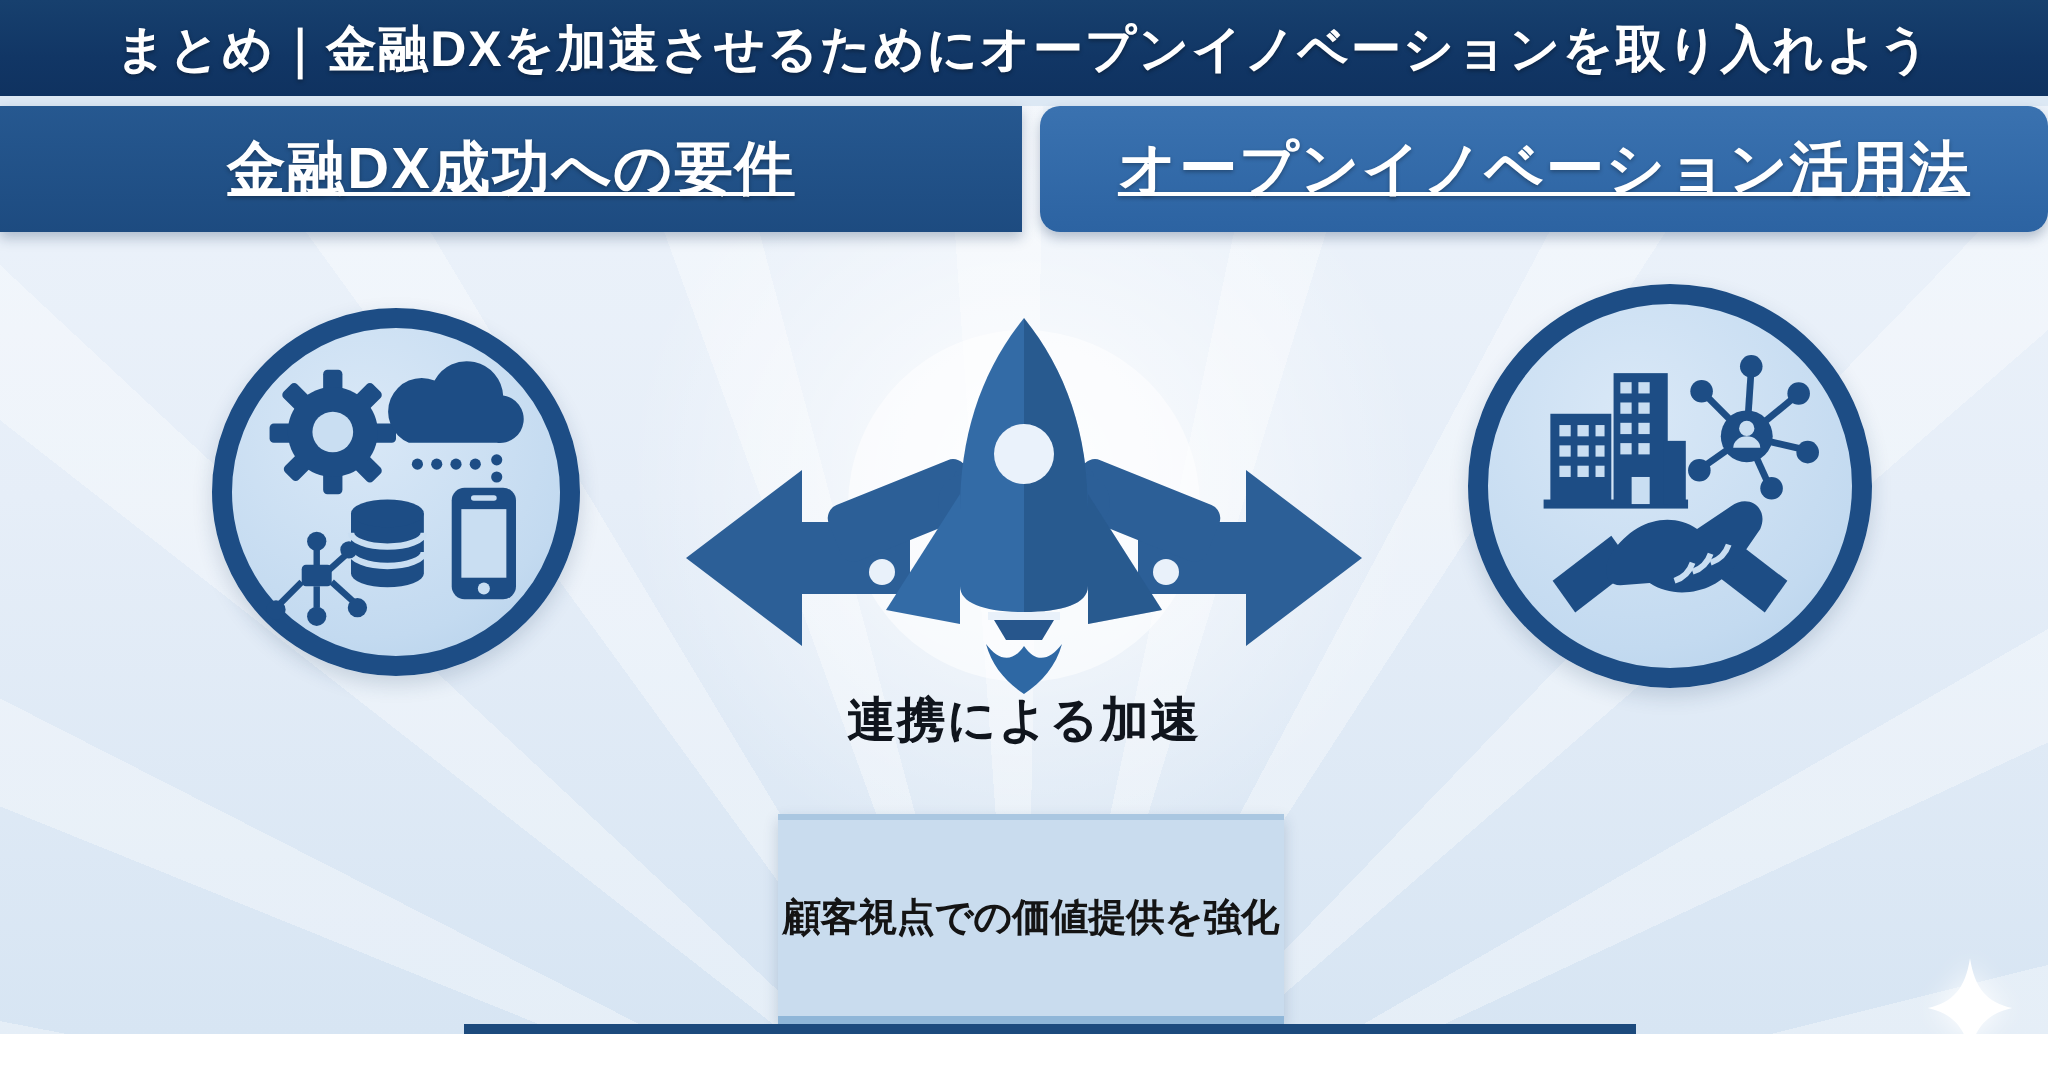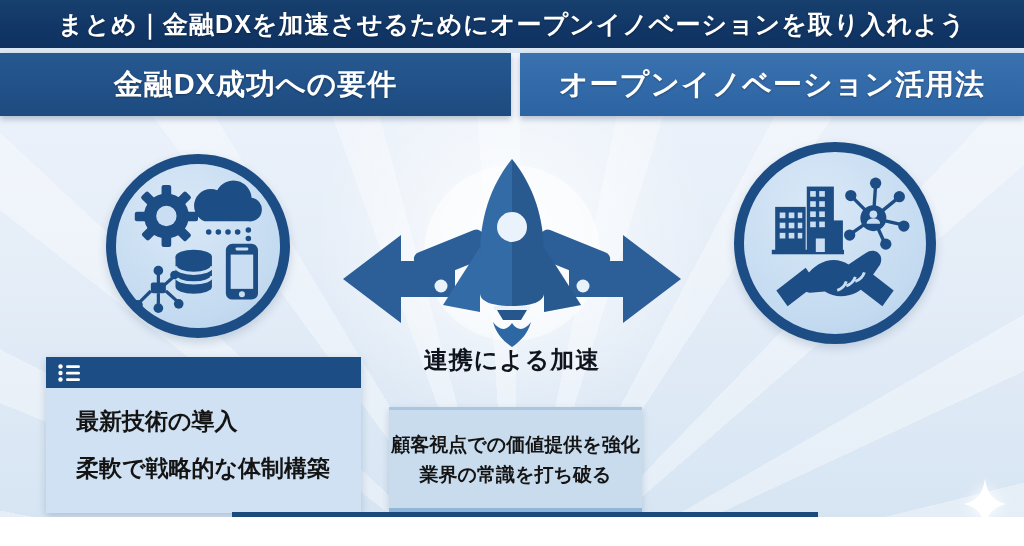--- a/index.html
+++ b/index.html
@@ -27,24 +27,24 @@
 
   .hl-strip{ position:absolute; left:0; top:48px; width:1024px; height:5px; background:#dce8f4; }
 
   
   .col-header{
     position:absolute; top:53px; height:63px;
     display:flex; align-items:center; justify-content:center;
     box-shadow:0 3px 6px rgba(20,50,90,.28);
   }
   .col-header.left{ left:0; width:511px; background:linear-gradient(180deg,#265890 0%,#1d4b80 100%); }
-  .col-header.right{ left:520px; width:504px; background:linear-gradient(180deg,#3a72b0 0%,#2c63a2 100%); }
+  .col-header.right{ left:520px; width:504px; background:linear-gradient(180deg,#3a72b0 0%,#2c63a2 100%);border-radius:10px; }
   .col-header span{
     color:#ffffff; font-size:29px; font-weight:800; letter-spacing:1px;
-    text-shadow:0 1px 2px rgba(0,0,0,.3); white-space:nowrap;
+    text-shadow:0 1px 2px rgba(0,0,0,.3); white-space:nowrap;text-decoration:underline;
   }
 
   
   .icon-circle{
     position:absolute; border-radius:50%;
     border:10px solid #1d4d85;
     background:radial-gradient(circle at 40% 30%, #d9e8f7 0%, #c3daf0 70%, #b3cfe9 100%);
     box-shadow:0 4px 10px rgba(30,60,100,.18);
   }
   .icon-circle.left{ left:106px; top:154px; width:184px; height:184px; }
@@ -266,42 +266,23 @@
       <rect x="175" y="0" width="100" height="160" fill="rgba(15,45,85,0.28)" clip-path="url(#rclip)"></rect>
       <circle cx="175" cy="72" r="15" fill="#eaf2fb"></circle>
       <rect x="157" y="151" width="36" height="4" fill="#e9f1fa"></rect>
       <path d="M160,155 L190,155 L184,165 L166,165 Z" fill="#27568c"></path>
       <path d="M156,167 C159,178 166,186 175,192 C184,186 191,178 194,167 C188,175 181,177 175,168 C169,177 162,175 156,167 Z" fill="#2e68a4"></path>
     </g>
   </svg>
 
   <div class="caption">連携による加速</div>
 
-  <div class="panel left">
-    <div class="panel-header">
-      <svg width="26" height="20" viewBox="0 0 26 20">
-        <g fill="#ffffff">
-          <circle cx="3.5" cy="3.5" r="2.2"></circle>
-            <circle cx="3.5" cy="10" r="2.2"></circle>
-            <circle cx="3.5" cy="16.5" r="2.2"></circle>
-          <rect x="9" y="2.3" width="14" height="2.8" rx="1.4"></rect>
-          <rect x="9" y="8.8" width="14" height="2.8" rx="1.4"></rect>
-          <rect x="9" y="15.3" width="14" height="2.8" rx="1.4"></rect>
-        </g>
-      </svg>
-    </div>
-    <div class="panel-body">
-      <div class="panel-line">最新技術の導入</div>
-      <div class="panel-line">柔軟で戦略的な体制構築</div>
-    </div>
-  </div>
 
   <div class="center-box">
     <div class="panel-line">顧客視点での価値提供を強化</div>
-    <div class="panel-line">業界の常識を打ち破る</div>
   </div>
 
 
   <svg class="sparkle" viewBox="-24 -28 48 56">
     <path d="M0,-26 C2.5,-10 9,-3 22,0 C9,3 2.5,10 0,24 C-2.5,10 -9,3 -22,0 C-9,-3 -2.5,-10 0,-26 Z" fill="#ffffff"></path>
   </svg>
 
   <div class="footer-bar"></div>
 
 </div>

